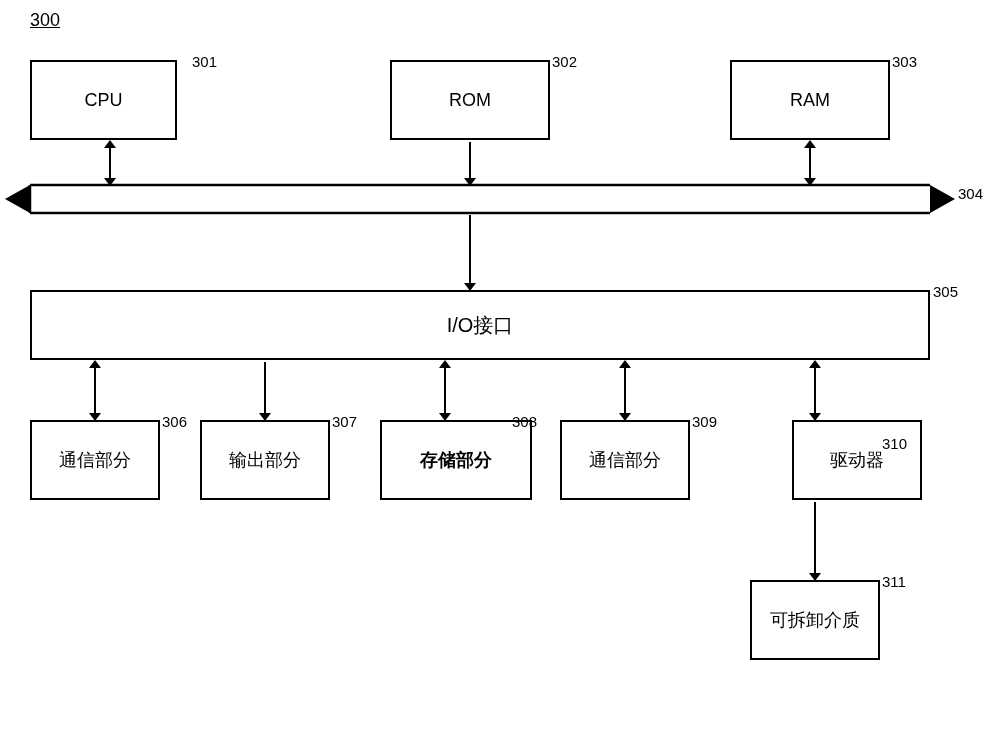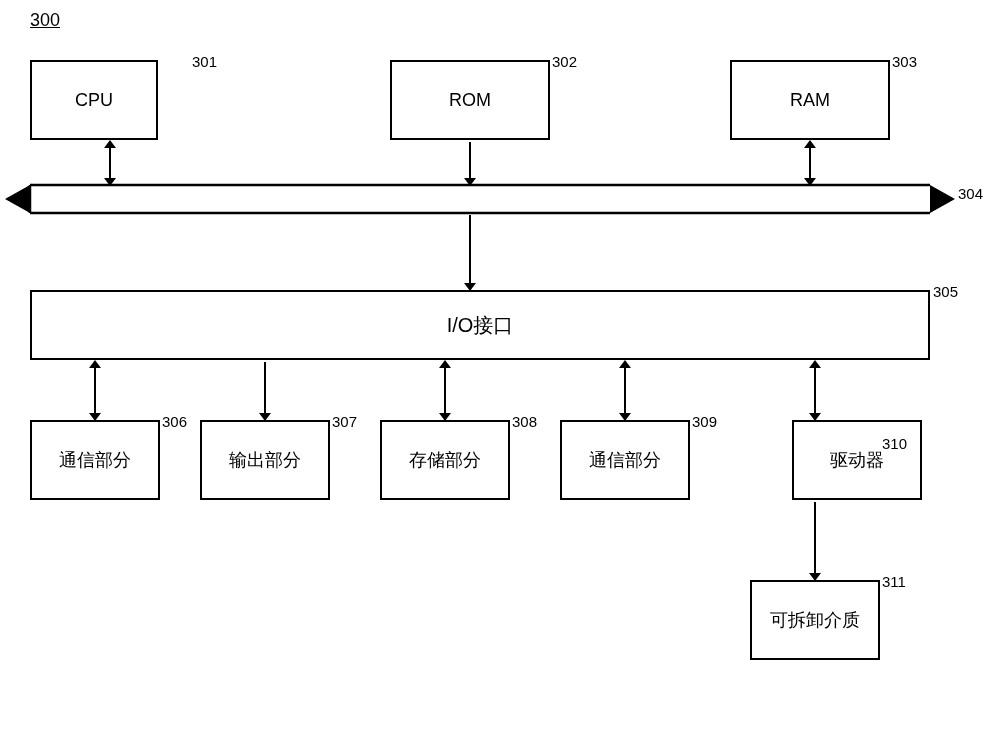--- a/index.html
+++ b/index.html
@@ -125,21 +125,21 @@
     <polygon points="619,368 631,368 625,360" fill="#000"></polygon>
 
     <line x1="815" y1="362" x2="815" y2="418" stroke="#000" stroke-width="2"></line>
     <polygon points="809,413 821,413 815,421" fill="#000"></polygon>
     <polygon points="809,368 821,368 815,360" fill="#000"></polygon>
 
     <line x1="815" y1="502" x2="815" y2="578" stroke="#000" stroke-width="2"></line>
     <polygon points="809,573 821,573 815,581" fill="#000"></polygon>
   </svg>
 
-  <div class="box" style="left:30px;top:60px;width:128px;height:80px;">
+  <div class="box" style="left:30px;top:60px;width:147px;height:80px;">
     <span>CPU</span>
   </div>
   <span class="ref" style="left:192px;top:53px;">301</span>
 
   <div class="box" style="left:390px;top:60px;width:160px;height:80px;justify-content:center;">
     <span>ROM</span>
   </div>
   <span class="ref" style="left:552px;top:53px;">302</span>
 
   <div class="box" style="left:730px;top:60px;width:160px;height:80px;">
@@ -157,21 +157,21 @@
   <div class="box" style="left:30px;top:420px;width:130px;height:80px;">
     <span>通信部分</span>
   </div>
   <span class="ref" style="left:162px;top:413px;">306</span>
 
   <div class="box" style="left:200px;top:420px;width:130px;height:80px;justify-content:center;">
     <span>输出部分</span>
   </div>
   <span class="ref" style="left:332px;top:413px;">307</span>
 
-  <div class="box" style="left:380px;top:420px;width:130px;height:80px;">
+  <div class="box" style="left:380px;top:420px;width:152px;height:80px;font-weight:bold;">
     <span>存储部分</span>
   </div>
   <span class="ref" style="left:512px;top:413px;">308</span>
 
   <div class="box" style="left:560px;top:420px;width:130px;height:80px;">
     <span>通信部分</span>
   </div>
   <span class="ref" style="left:692px;top:413px;">309</span>
 
   <div class="box" style="left:792px;top:420px;width:130px;height:80px;">

